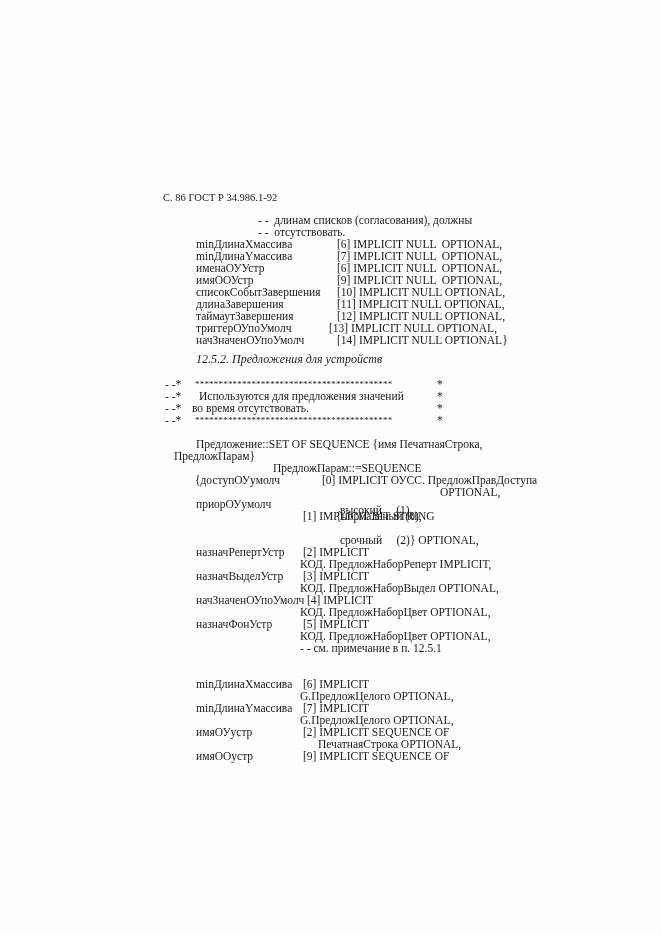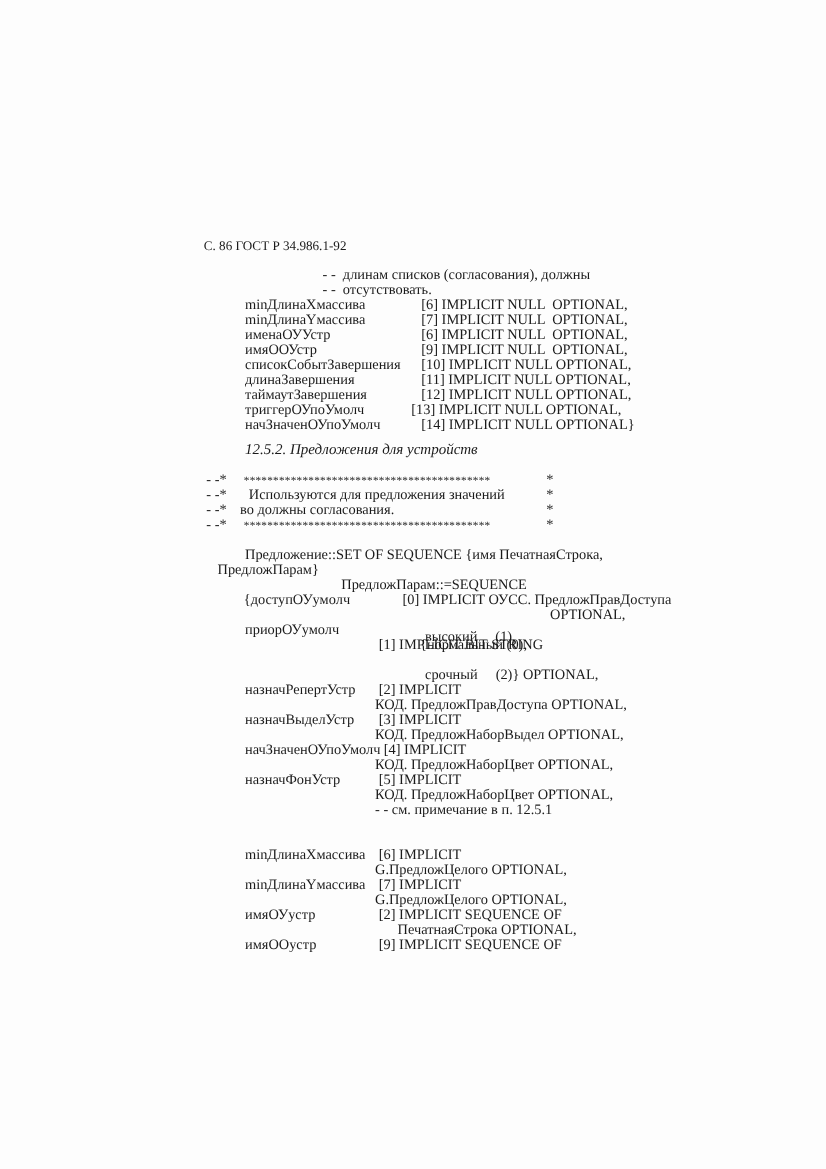--- a/index.html
+++ b/index.html
@@ -46,21 +46,21 @@
 
   <div class="line" style="left:165px; top:378px;">- -*</div>
   <div class="line" style="left:195px; top:378px; font-size:9px; letter-spacing:0.2px;">******************************************</div>
   <div class="line" style="left:437px; top:378px;">*</div>
 
   <div class="line" style="left:165px; top:390px;">- -*</div>
   <div class="line" style="left:199px; top:390px;">Используются для предложения значений</div>
   <div class="line" style="left:437px; top:390px;">*</div>
 
   <div class="line" style="left:165px; top:402px;">- -*</div>
-  <div class="line" style="left:192px; top:402px;">во должны согласования.</div>
+  <div class="line" style="left:192px; top:402px;">во время отсутствовать.</div>
   <div class="line" style="left:437px; top:402px;">*</div>
 
   <div class="line" style="left:165px; top:414px;">- -*</div>
   <div class="line" style="left:195px; top:414px; font-size:9px; letter-spacing:0.2px;">******************************************</div>
   <div class="line" style="left:437px; top:414px;">*</div>
 
   <div class="line" style="left:196px; top:438px;">Предложение::SET OF SEQUENCE {имя ПечатнаяСтрока,</div>
   <div class="line" style="left:174px; top:450px;">ПредложПарам}</div>
   <div class="line" style="left:273px; top:462px;">ПредложПарам::=SEQUENCE</div>
 
@@ -69,21 +69,21 @@
   <div class="col2" style="left:440px; top:486px;">OPTIONAL,</div>
 
   <div class="line" style="left:196px; top:498px;">приорОУумолч</div>
   <div class="col2" style="left:303px; top:510px;">[1] IMPLICIT BIT STRING</div>
   <div class="col2" style="left:336px; top:510px;">{нормальный (0),</div>
   <div class="col2" style="left:340px; top:504px;">высокий     (1),</div>
   <div class="col2" style="left:340px; top:534px;">срочный     (2)} OPTIONAL,</div>
 
   <div class="line" style="left:196px; top:546px;">назначРепертУстр</div>
   <div class="col2" style="left:303px; top:546px;">[2] IMPLICIT</div>
-  <div class="col2" style="left:300px; top:558px;">КОД. ПредложПравДоступа OPTIONAL,</div>
+  <div class="col2" style="left:300px; top:558px;">КОД. ПредложНаборРеперт IMPLICIT,</div>
 
   <div class="line" style="left:196px; top:570px;">назначВыделУстр</div>
   <div class="col2" style="left:303px; top:570px;">[3] IMPLICIT</div>
   <div class="col2" style="left:300px; top:582px;">КОД. ПредложНаборВыдел OPTIONAL,</div>
 
   <div class="line" style="left:196px; top:594px;">начЗначенОУпоУмолч</div>
   <div class="col2" style="left:307px; top:594px;">[4] IMPLICIT</div>
   <div class="col2" style="left:300px; top:606px;">КОД. ПредложНаборЦвет OPTIONAL,</div>
 
   <div class="line" style="left:196px; top:618px;">назначФонУстр</div>

